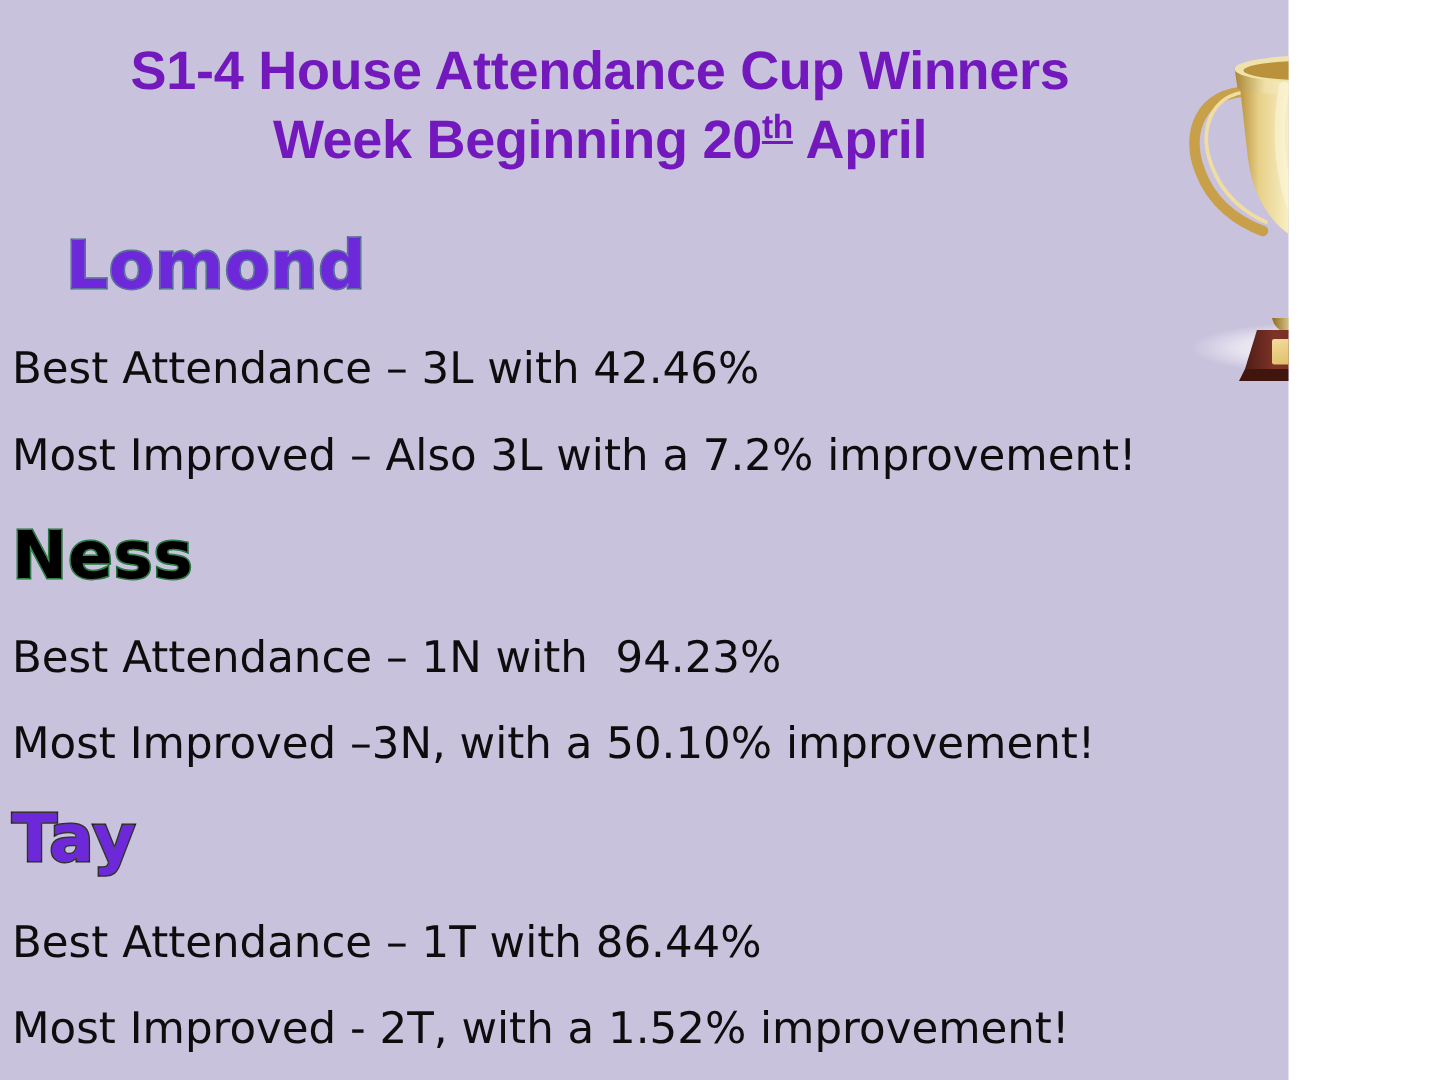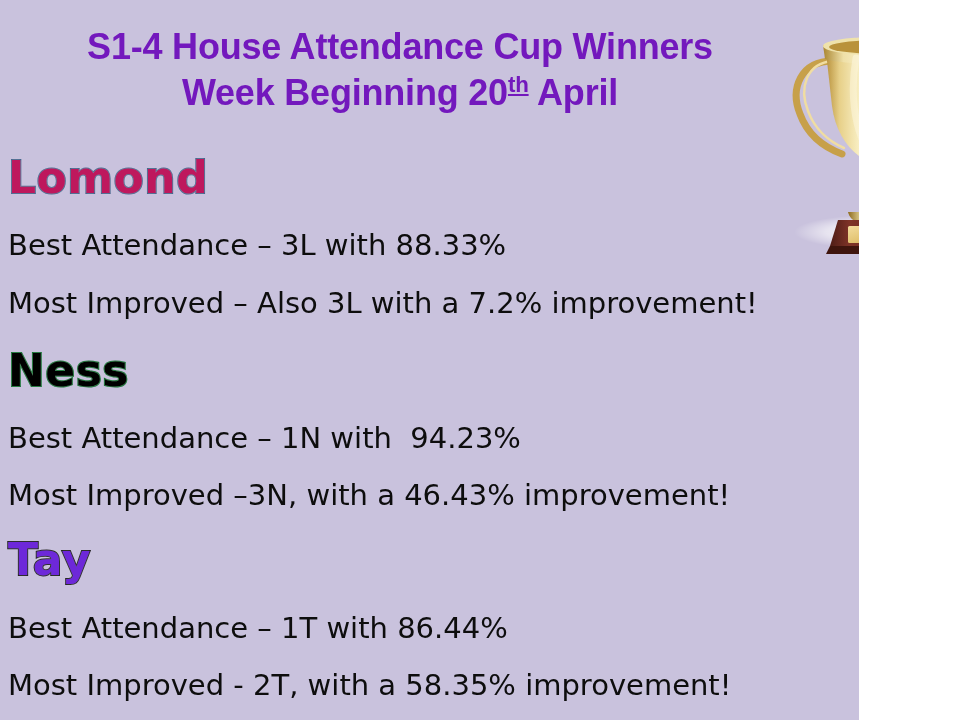--- a/index.html
+++ b/index.html
@@ -47,24 +47,25 @@
     position: absolute;
     left: 8px;
     font-family: "DejaVu Sans", sans-serif;
     font-weight: bold;
     font-size: 44px;
     line-height: 52px;
     letter-spacing: 0.5px;
     white-space: nowrap;
   }
   .wa-lomond {
-    color: #be185d;
+    color: #6d28d9;
     -webkit-text-stroke: 2px #3f5f87;
     paint-order: stroke fill;
     text-shadow: 0 0 2px rgba(255,255,255,0.45);
+    margin-left: 36px;
   }
   .wa-ness {
     color: #000000;
     -webkit-text-stroke: 2px #0c6b2a;
     paint-order: stroke fill;
     text-shadow: 0 0 2px rgba(255,255,255,0.45);
   }
   .wa-tay {
     color: #6d28d9;
     -webkit-text-stroke: 2px #1a1a1a;
@@ -168,24 +169,24 @@
       <path d="M82 164 L94 164 L92 176 L96 182 L92 190 L94 198 L82 198 L84 190 L80 182 L84 176 Z" fill="url(#stemg)"></path>
       <path d="M62 198 C70 198 106 198 114 198 C112 206 106 210 88 210 C70 210 64 206 62 198 Z" fill="url(#stemg)"></path>
 
       <path d="M52 206 L124 206 L132 232 L44 232 Z" fill="url(#baseg)"></path>
       <path d="M44 232 L132 232 L136 240 L40 240 Z" fill="#3f150d"></path>
       <rect x="62" y="212" width="52" height="17" rx="1.5" fill="url(#plaqg)"></rect>
     </svg>
   </div>
 
   <div class="house-name wa-lomond" style="top:152px">Lomond</div>
-  <div class="body-line" style="top:226px">Best Attendance – 3L with 88.33%</div>
+  <div class="body-line" style="top:226px">Best Attendance – 3L with 42.46%</div>
   <div class="body-line" style="top:284px">Most Improved – Also 3L with a 7.2% improvement!</div>
 
   <div class="house-name wa-ness" style="top:345px">Ness</div>
   <div class="body-line" style="top:419px">Best Attendance – 1N with  94.23%</div>
-  <div class="body-line" style="top:476px">Most Improved –3N, with a 46.43% improvement!</div>
+  <div class="body-line" style="top:476px">Most Improved –3N, with a 50.10% improvement!</div>
 
   <div class="house-name wa-tay" style="top:534px">Tay</div>
   <div class="body-line" style="top:609px">Best Attendance – 1T with 86.44%</div>
-  <div class="body-line" style="top:666px">Most Improved - 2T, with a 58.35% improvement!</div>
+  <div class="body-line" style="top:666px">Most Improved - 2T, with a 1.52% improvement!</div>
 
 </div>
 
 </body></html>

